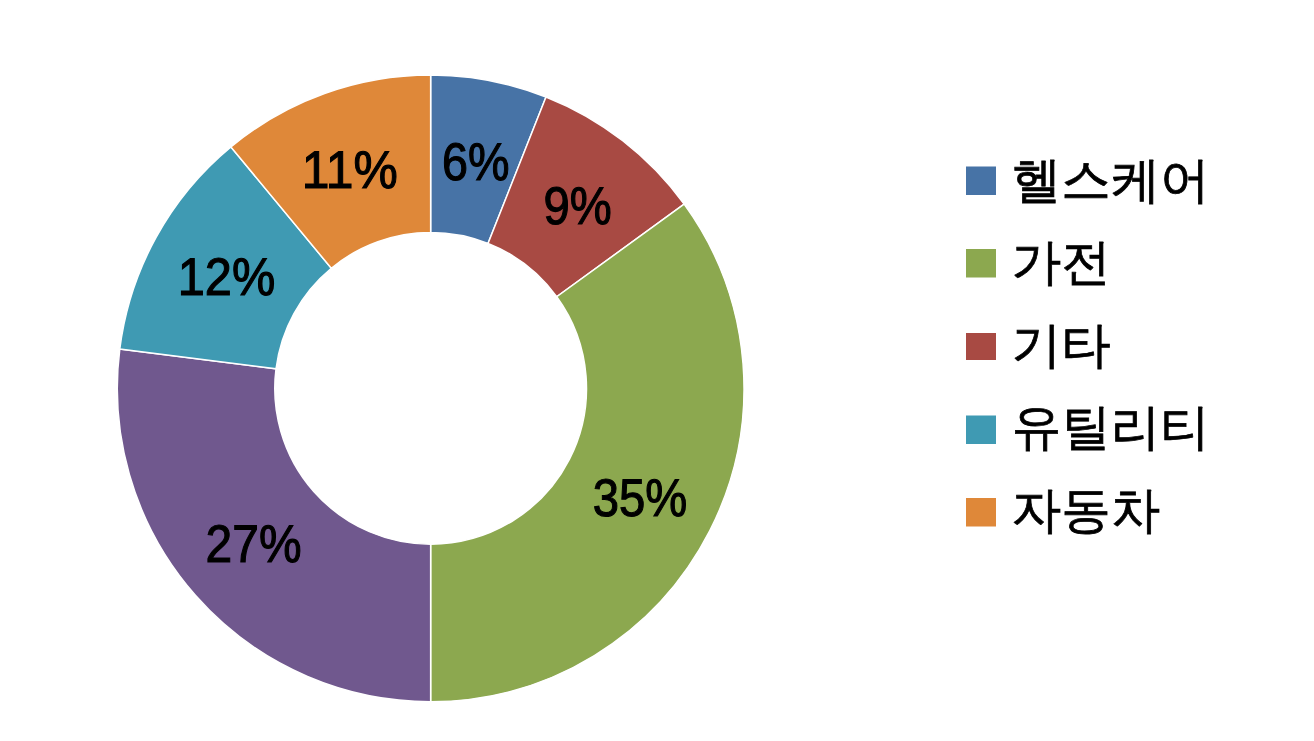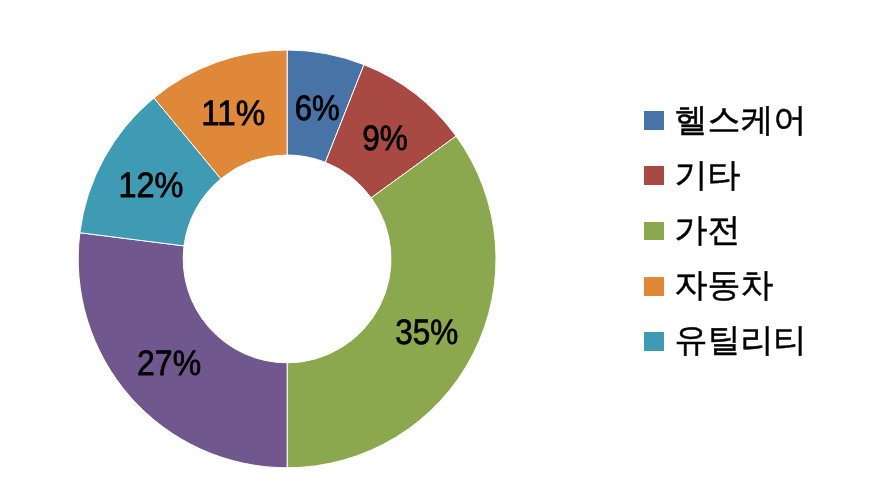--- a/index.html
+++ b/index.html
@@ -92,30 +92,30 @@
       <text class="slice-label" x="233.16" y="116.12" textLength="64" lengthAdjust="spacingAndGlyphs" fill="#000000">11%</text>
     </g>
   </svg>
 
   <div id="legend">
     <div class="legend-item">
       <span class="legend-swatch" style="background: rgb(71, 115, 166);"></span>
       <span class="legend-label">헬스케어</span>
     </div>
     <div class="legend-item">
+      <span class="legend-swatch" style="background: rgb(140, 168, 79);"></span>
+      <span class="legend-label">가전</span>
+    </div>
+    <div class="legend-item">
       <span class="legend-swatch" style="background: rgb(168, 74, 67);"></span>
       <span class="legend-label">기타</span>
     </div>
     <div class="legend-item">
-      <span class="legend-swatch" style="background: rgb(140, 168, 79);"></span>
-      <span class="legend-label">가전</span>
+      <span class="legend-swatch" style="background: rgb(63, 154, 179);"></span>
+      <span class="legend-label">유틸리티</span>
     </div>
     <div class="legend-item">
       <span class="legend-swatch" style="background: rgb(223, 136, 57);"></span>
       <span class="legend-label">자동차</span>
-    </div>
-    <div class="legend-item">
-      <span class="legend-swatch" style="background: rgb(63, 154, 179);"></span>
-      <span class="legend-label">유틸리티</span>
     </div>
   </div>
 
 </div>
 
 </body></html>

